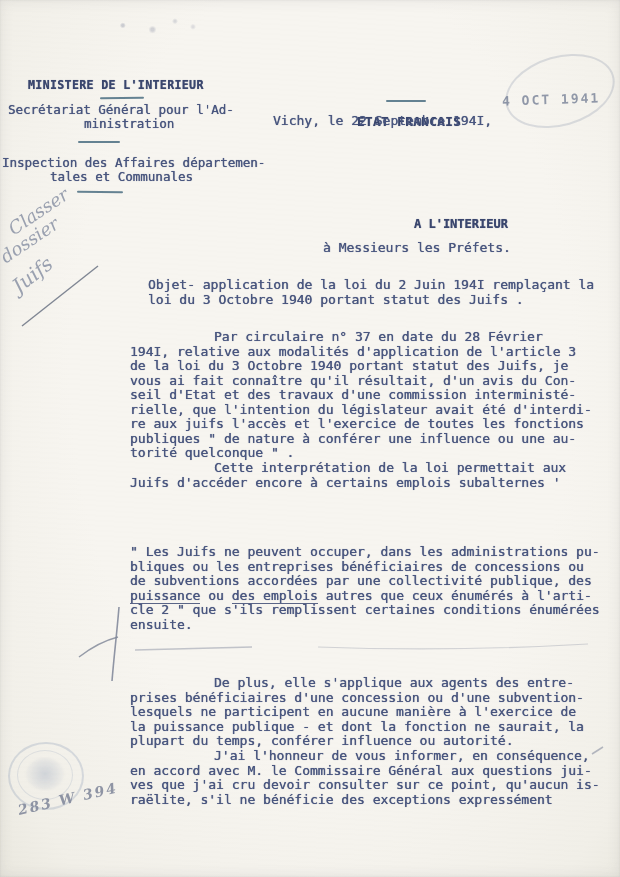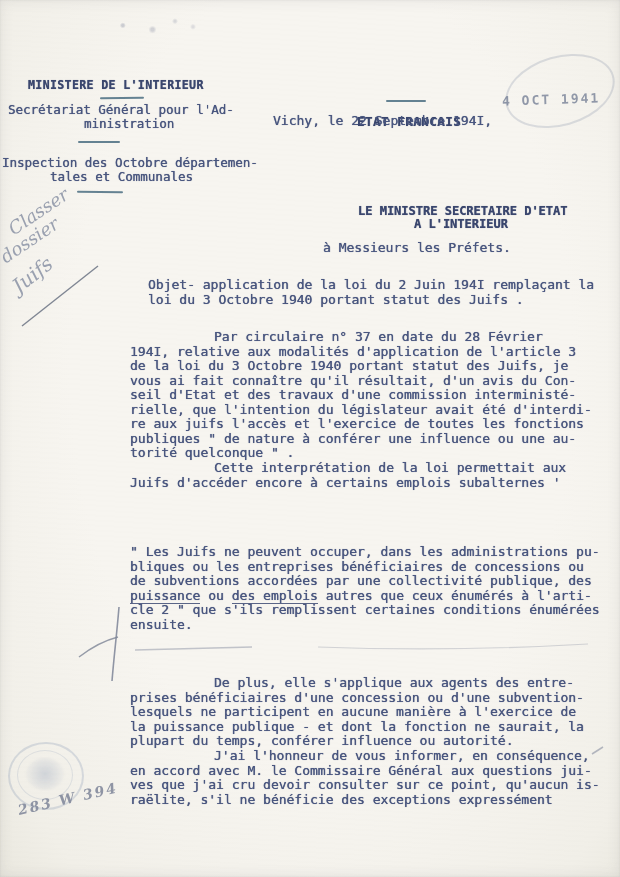--- a/index.html
+++ b/index.html
@@ -78,34 +78,33 @@
   <div class="grain"></div>
   <div class="smudge"></div>
 
   <div class="txt type bold" style="left:28px; top:78px; font-size:11.5px; letter-spacing:.4px;">MINISTERE DE L'INTERIEUR</div>
   <div class="rule" style="left:100px; top:97px; width:44px; transform:rotate(-.6deg);"></div>
 
   <div class="txt type" style="left:8px; top:103px; font-size:12.5px;">Secrétariat Général pour l'Ad-</div>
   <div class="txt type" style="left:84px; top:117px; font-size:12.5px;">ministration</div>
   <div class="rule" style="left:78px; top:141px; width:42px;"></div>
 
-  <div class="txt type" style="left:2px; top:156px; font-size:12.5px;">Inspection des Octobre départemen-</div>
+  <div class="txt type" style="left:2px; top:156px; font-size:12.5px;">Inspection des Affaires départemen-</div>
   <div class="txt type" style="left:50px; top:170px; font-size:12.5px;">tales et Communales</div>
   <div class="rule" style="left:77px; top:191px; width:46px; transform:rotate(.4deg);"></div>
 
   <div class="txt type bold" style="left:357px; top:79px; font-size:12.5px; letter-spacing:.5px;margin-top:36px;">ETAT FRANCAIS</div>
   <div class="rule" style="left:386px; top:100px; width:40px;"></div>
   <div class="txt type" style="left:273px; top:114px;">Vichy, le 22 Septembre 194I,</div>
 
   <div class="stampbox">
     <div class="stamp-oval"></div>
     <div class="stamp-date">4 OCT 1941</div>
   </div>
 
-  <div class="txt type bold" style="left:358px; top:204px; font-size:12px;">LE MINISTRE SECRETAIRE D'ETAT</div>
   <div class="txt type bold" style="left:414px; top:217px; font-size:12px;">A L'INTERIEUR</div>
 
   <div class="txt type" style="left:286px; top:241px;margin-left:37px;">à Messieurs les Préfets.</div>
 
   <div class="txt type para" style="left:148px; top:266px;">Objet- application de la loi du 2 Juin 194I remplaçant la
 loi du 3 Octobre 1940 portant statut des Juifs .</div>
 
   <div class="txt type para indent" style="left:130px; top:318px;">Par circulaire n° 37 en date du 28 Février
 194I, relative aux modalités d'application de l'article 3
 de la loi du 3 Octobre 1940 portant statut des Juifs, je

